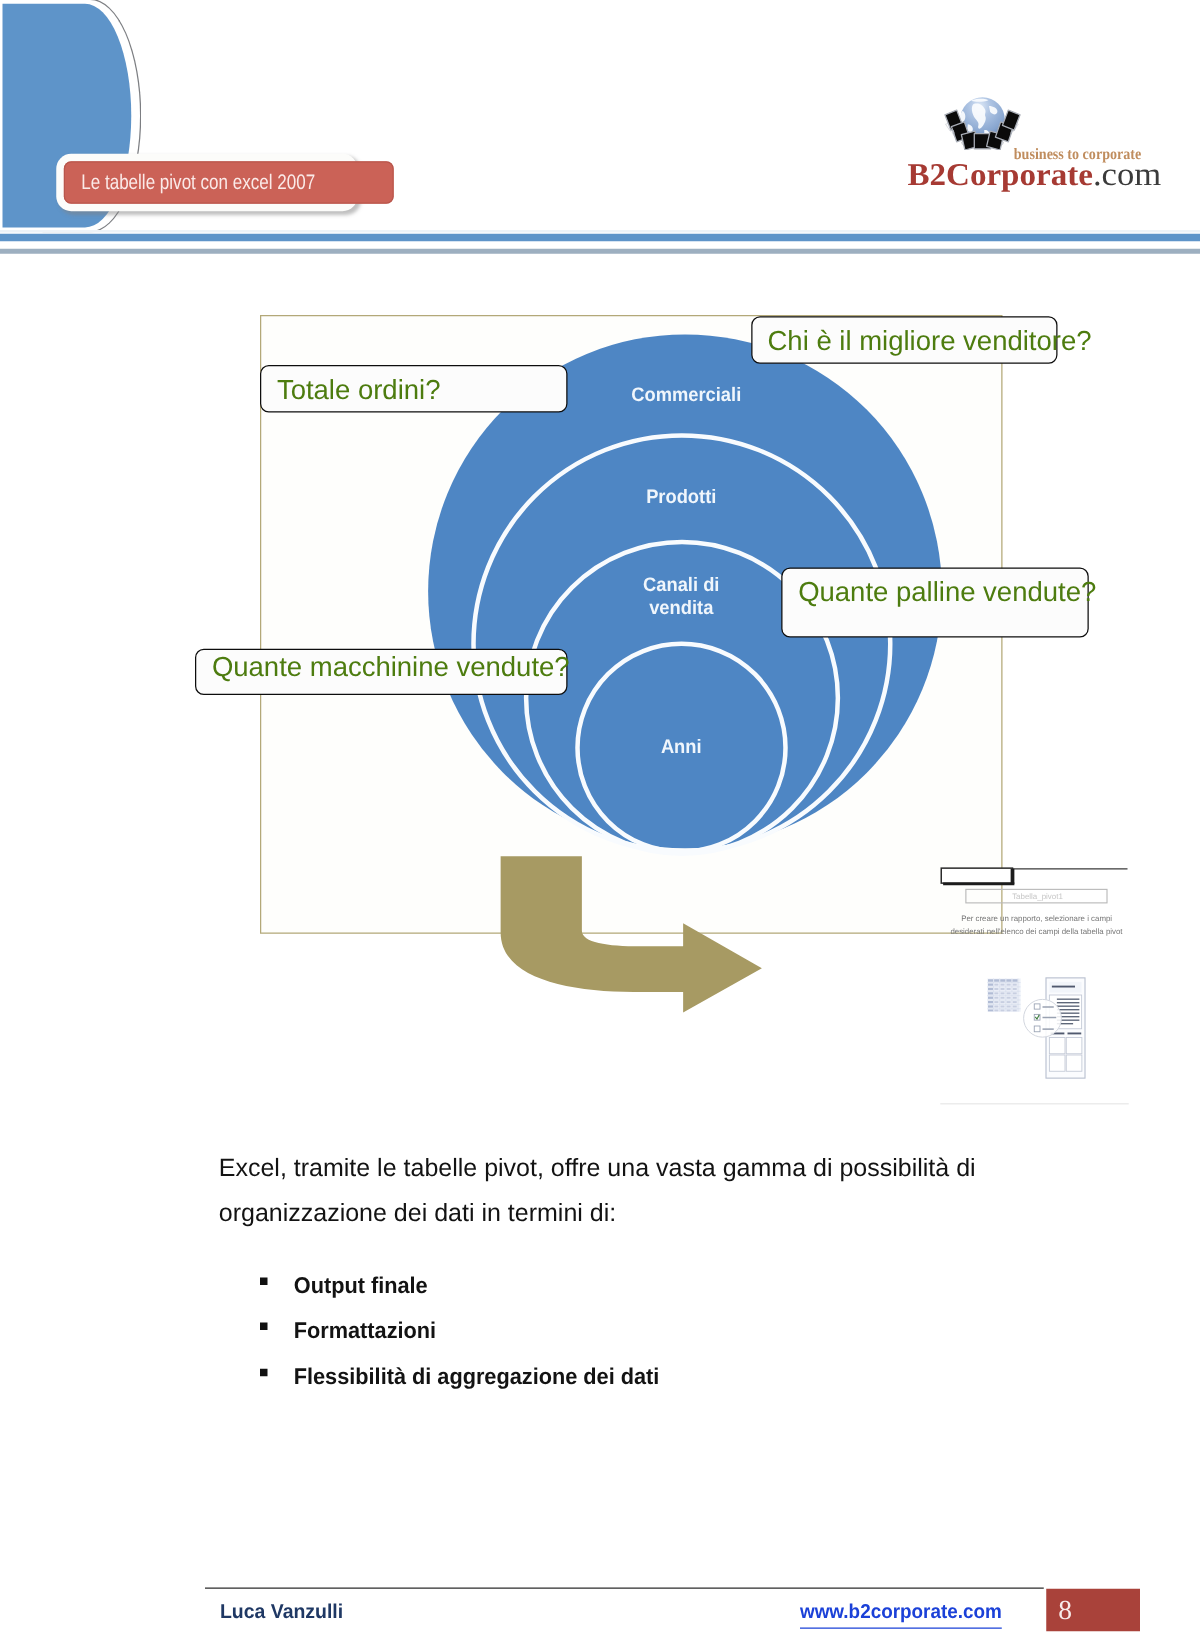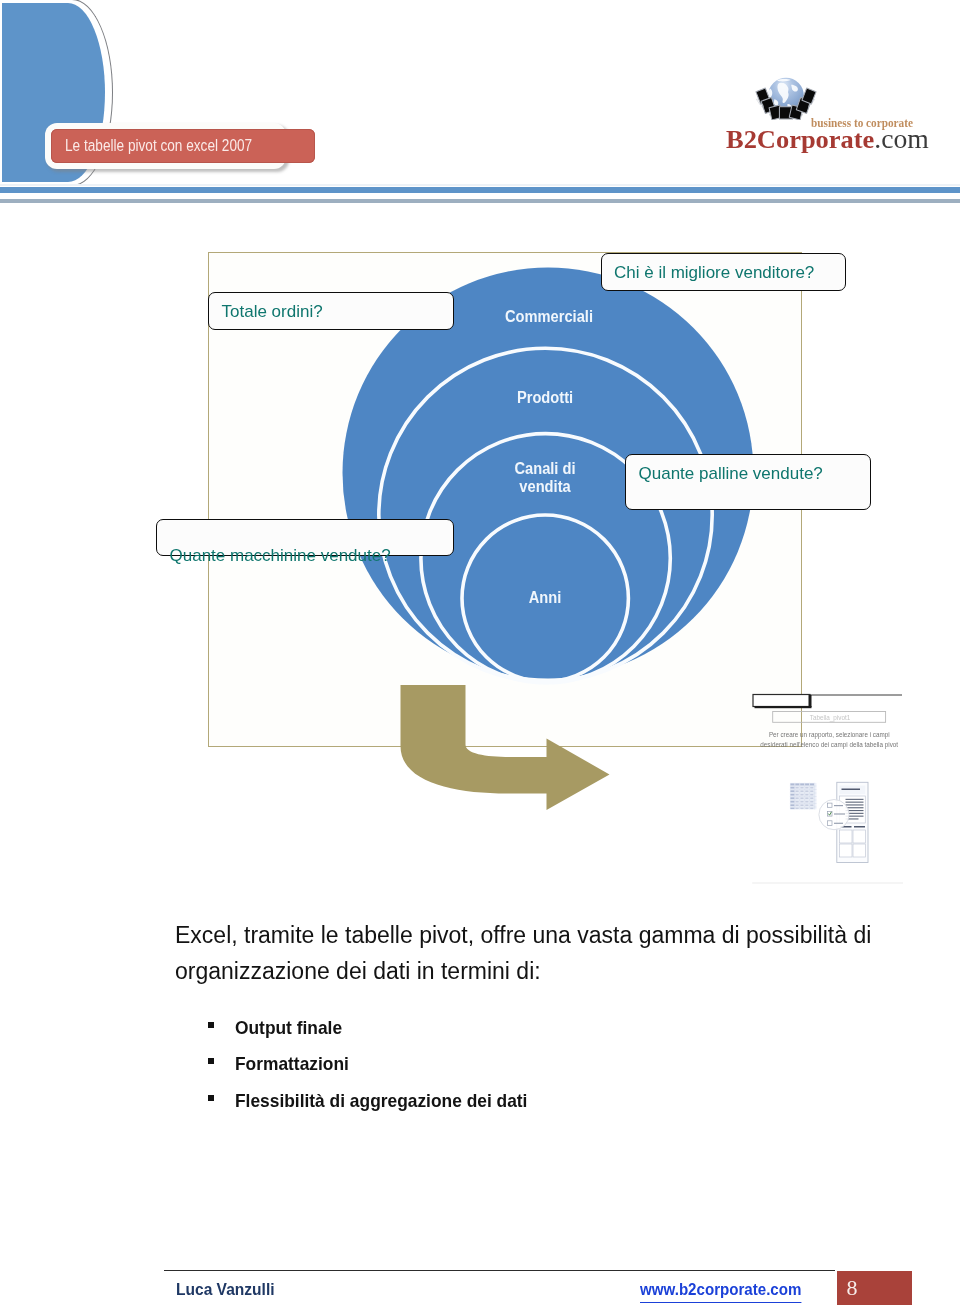--- a/index.html
+++ b/index.html
@@ -48,38 +48,38 @@
 
   .circles{position:absolute;left:340px;top:262px;}
   .dlabel{position:absolute;color:#F0F6FC;font-weight:bold;font-size:15.6px;text-align:center;
           line-height:17.8px;width:220px;transform:scaleX(.94);}
   .lbl1{left:439px;top:307.6px;}
   .lbl2{left:434.5px;top:389px;}
   .lbl3{left:434.5px;top:460.2px;}
   .lbl4{left:434.5px;top:589.4px;}
 
   .callout{position:absolute;background:#fcfcfc;border:1.9px solid #0d0d0d;border-radius:7px;
-           box-sizing:border-box;font-size:17px;color:#0f766e;}
+           box-sizing:border-box;font-size:22px;color:#4d7c0f;}
   .callout span{position:absolute;left:12.5px;white-space:nowrap;line-height:20px;}
   .co1{left:600.5px;top:253px;width:245px;height:38.3px;}
   .co1 span{top:8.5px;}
   .co2{left:208px;top:292px;width:246px;height:37.5px;}
   .co2 span{top:8.5px;text-align:right;}
   .co3{left:180px;top:398px;width:244px;height:37.5px;}
   .co3 span{top:8.5px;}
   .co4{left:625px;top:454px;width:246px;height:56px;}
   .co4 span{top:8.5px;}
   .co5{left:156px;top:518.5px;width:298px;height:37px;}
-  .co5 span{top:26px;}
+  .co5 span{top:4px;}
 
   .bentarrow{position:absolute;left:398px;top:684px;}
   .pivotshot{position:absolute;left:750px;top:690px;}
 
   
-  .para{position:absolute;left:175px;top:916.5px;width:712px;font-size:23px;color:#131313;
+  .para{position:absolute;left:175px;top:916.5px;width:712px;font-size:20px;color:#131313;
         line-height:36px;}
   .bullets{position:absolute;left:175px;top:1016.5px;width:640px;}
   .bullet-row{position:relative;height:36.5px;}
   .bullet-sq{position:absolute;left:33.2px;top:5.2px;width:6px;height:6px;background:#111;}
   .bullet-tx{position:absolute;left:60px;top:1px;font-size:18.2px;font-weight:bold;color:#131313;
              line-height:21px;white-space:nowrap;
              transform:scaleX(.955);transform-origin:0 0;}
 
   
   .ft-line{position:absolute;left:164px;top:1270px;width:671px;height:1.1px;background:#2c2c2c;}

